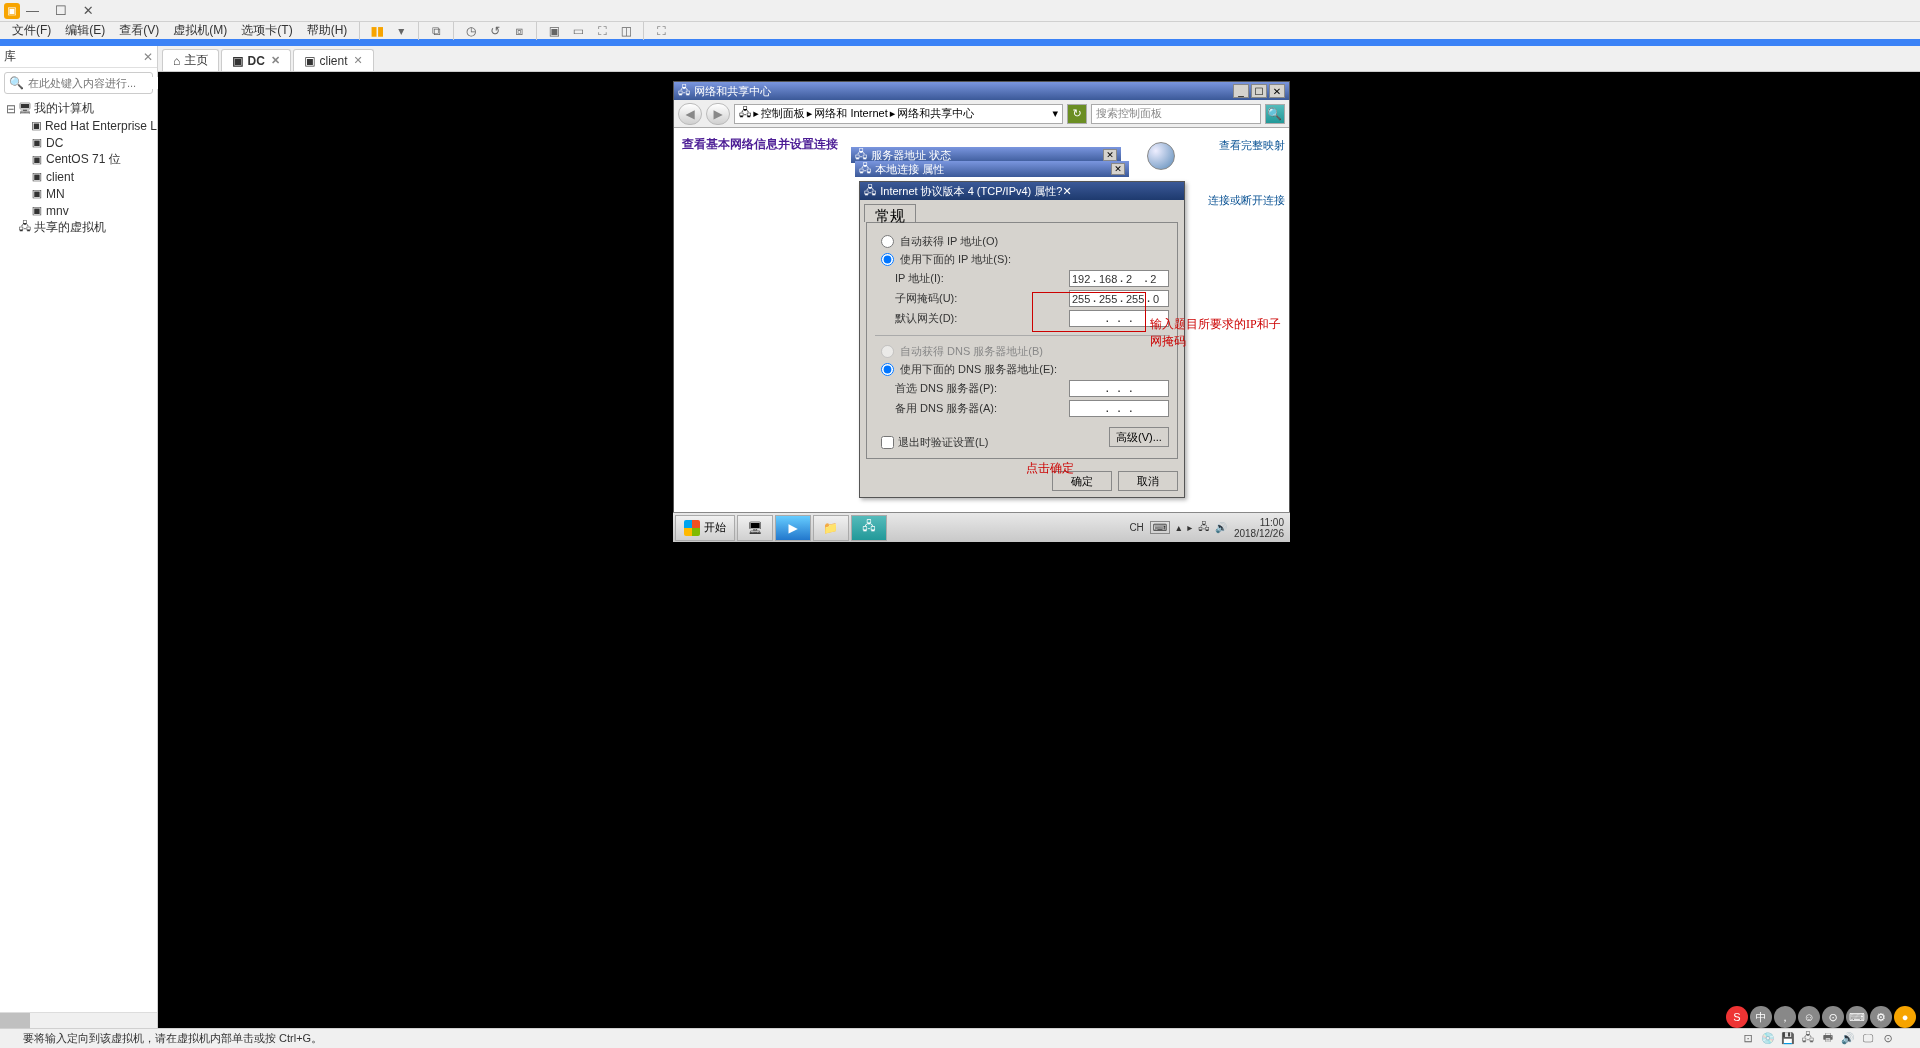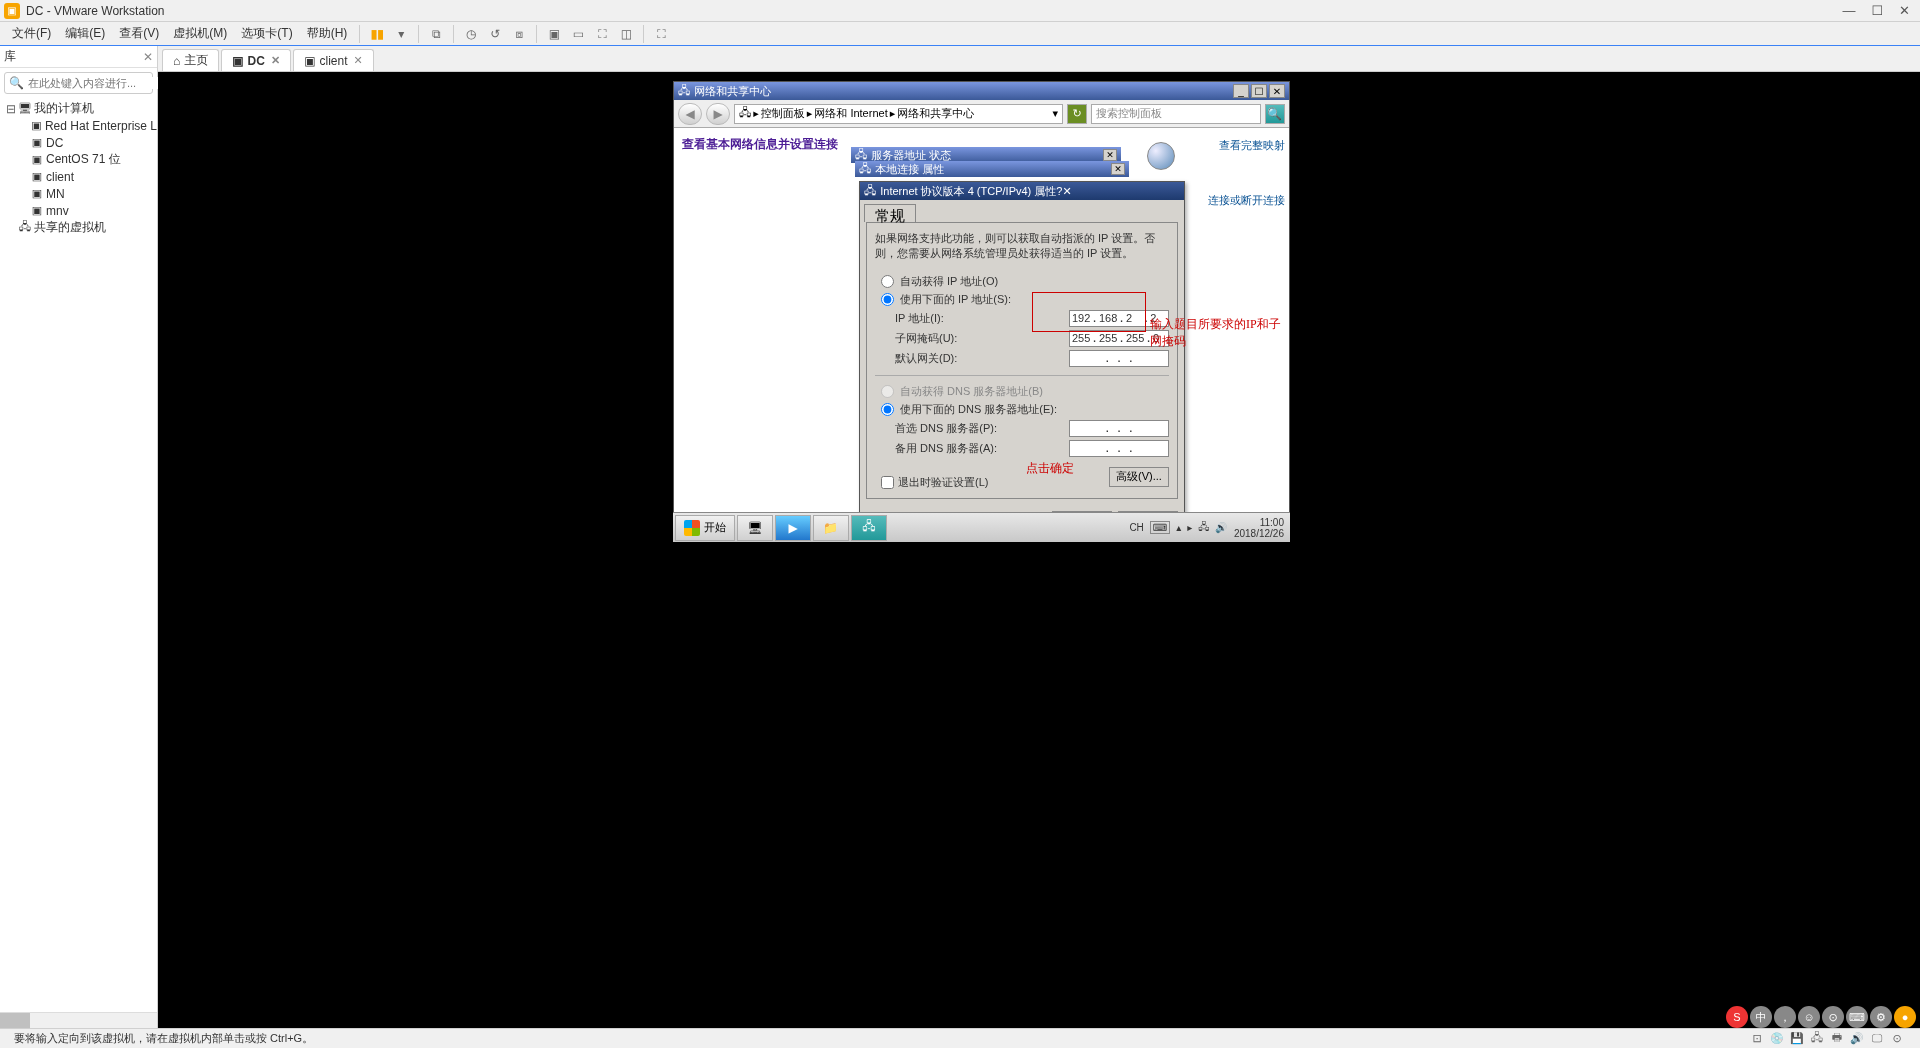--- a/index.html
+++ b/index.html
@@ -6,21 +6,21 @@
 body { background: #fff; width: 1920px; height: 1048px; overflow: hidden; font-size: 12px; position: relative; }
 
 
 .titlebar { height: 22px; background: #f0f0f0; display: flex; align-items: center; padding: 0 4px; border-bottom: 1px solid #d0d0d0; }
 .titlebar .app-icon { width: 16px; height: 16px; background: #f7a400; border-radius: 3px; margin-right: 6px; display:inline-flex;align-items:center;justify-content:center;color:#fff;font-size:10px; }
 .titlebar .title { flex: 1; color: #333; }
 .titlebar .win-btns { display: flex; gap: 16px; padding-right: 6px; color: #555; }
 .titlebar .win-btns span { cursor: default; font-size: 13px; }
 
 
-.menubar { height: 24px; background: #f0f0f0; display: flex; align-items: center; padding: 0 6px; gap: 2px; border-bottom: 1px solid #3b82f6; }
+.menubar { height: 24px; background: #f0f0f0; display: flex; align-items: center; padding: 0 6px; gap: 2px; border-bottom: 7px solid #3b82f6; }
 .menubar .mitem { padding: 2px 6px; color: #333; }
 .menubar .sep { width: 1px; height: 18px; background: #ccc; margin: 0 4px; }
 .menubar .tbtn { width: 22px; height: 20px; display:inline-flex;align-items:center;justify-content:center;color:#666; }
 .menubar .orange { color: #f7a400; font-weight:bold; }
 
 
 .main { display: flex; height: calc(100% - 22px - 24px - 20px); }
 
 
 .sidebar { width: 158px; background: #fff; border-right: 1px solid #d0d0d0; display:flex; flex-direction:column; }
@@ -91,38 +91,37 @@
 
 
 .taskbar { position:absolute; left:515px; top:440px; width:617px; height:30px; background:linear-gradient(#e8e8e8,#c8c8c8); border-top:1px solid #888; display:flex; align-items:center; padding:0 2px; }
 .taskbar .start { height:26px; padding:0 8px; display:flex;align-items:center;gap:4px; font-size:11px; border:1px solid #aaa; background:linear-gradient(#f0f0f0,#d0d0d0); }
 .taskbar .start .winlogo { width:16px;height:16px; background: conic-gradient(#f25022 0 25%, #7fba00 25% 50%, #ffb900 50% 75%, #00a4ef 75% 100%); border-radius:2px; }
 .taskbar .tbicon { width:36px; height:26px; margin-left:2px; border:1px solid #aaa; display:inline-flex;align-items:center;justify-content:center; background:linear-gradient(#f0f0f0,#d0d0d0); }
 .taskbar .tray { margin-left:auto; display:flex; align-items:center; gap:6px; padding-right:4px; font-size:10px; color:#333; }
 .taskbar .clock { text-align:right; line-height:1.1; }
 
 
-.statusbar { height:20px; background:#f0f0f0; border-top:1px solid #d0d0d0; display:flex;align-items:center; padding:0 14px; color:#333; font-size:11px; }
+.statusbar { height:20px; background:#f0f0f0; border-top:1px solid #d0d0d0; display:flex;align-items:center; padding:0 23px; color:#333; font-size:11px; }
 .statusbar .spacer { flex:1; }
 .statusbar .sicon { width:18px; height:16px; display:inline-flex;align-items:center;justify-content:center; margin-left:2px; color:#666; }
 
 
 .right-badges { position:absolute; right:0; bottom:0; display:flex; gap:2px; }
 .right-badges .badge { width:22px; height:22px; border-radius:50%; display:inline-flex;align-items:center;justify-content:center; font-size:11px; color:#fff; }
 
 
 
 .disabled { color:#888; }
 </style>
 </head>
 <body>
 
 <div class="titlebar">
   <span class="app-icon">▣</span>
-  <span class="title">DC - VMware Workstation</span>
   <div class="win-btns">
     <span>—</span>
     <span>☐</span>
     <span>✕</span>
   </div>
 </div>
 
 <div class="menubar">
   <span class="mitem">文件(F)</span>
   <span class="mitem">编辑(E)</span>
@@ -284,21 +283,20 @@
           <span>🖧</span>
           <span style="margin-left:4px;">Internet 协议版本 4 (TCP/IPv4) 属性</span>
           <span class="spacer"></span>
           <span class="gbtn">?</span>
           <span class="gbtn">✕</span>
         </div>
         <div class="tabstrip">
             <div class="mtab">常规</div>
           </div>
         <div class="panel">
-          <div class="desc">如果网络支持此功能，则可以获取自动指派的 IP 设置。否则，您需要从网络系统管理员处获得适当的 IP 设置。</div>
 
           <div class="radio-row">
               <input type="radio" style="">
               <span>自动获得 IP 地址(O)</span>
             </div>
           <div class="radio-row">
               <input type="radio" checked="" style="">
               <span>使用下面的 IP 地址(S):</span>
             </div>
 

